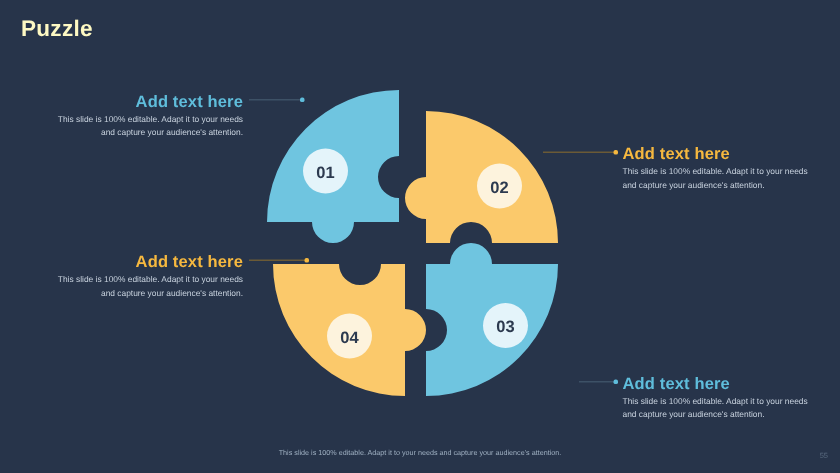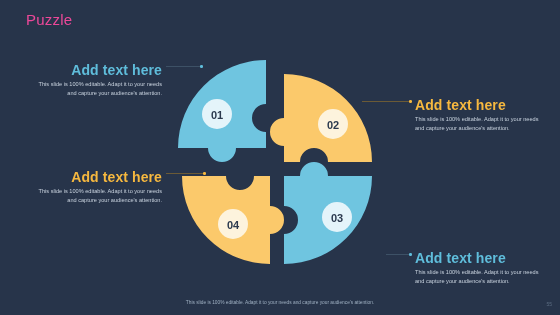--- a/index.html
+++ b/index.html
@@ -20,33 +20,32 @@
     left: 0; top: 0;
     width: 560px;
     height: 315px;
     background: #27344a;
   }
   .page-title {
     position: absolute;
     left: 14px;
     top: 11px;
     font-size: 15px;
-    font-weight: normal;
-    color: #ec4899;
+    font-weight: bold;
+    color: #fef9c3;
     letter-spacing: 0.2px;
-    margin-left: 12px;
   }
 
   
   .txt-block {
     position: absolute;
     width: 132px;
   }
   .txt-block .heading {
-    font-size: 14px;
+    font-size: 11px;
     font-weight: bold;
     margin: 0 0 2px 0;
     letter-spacing: 0.1px;
   }
   .txt-block .body {
     font-size: 5.6px;
     line-height: 1.55;
     color: #c8d2de;
     margin: 0;
   }

